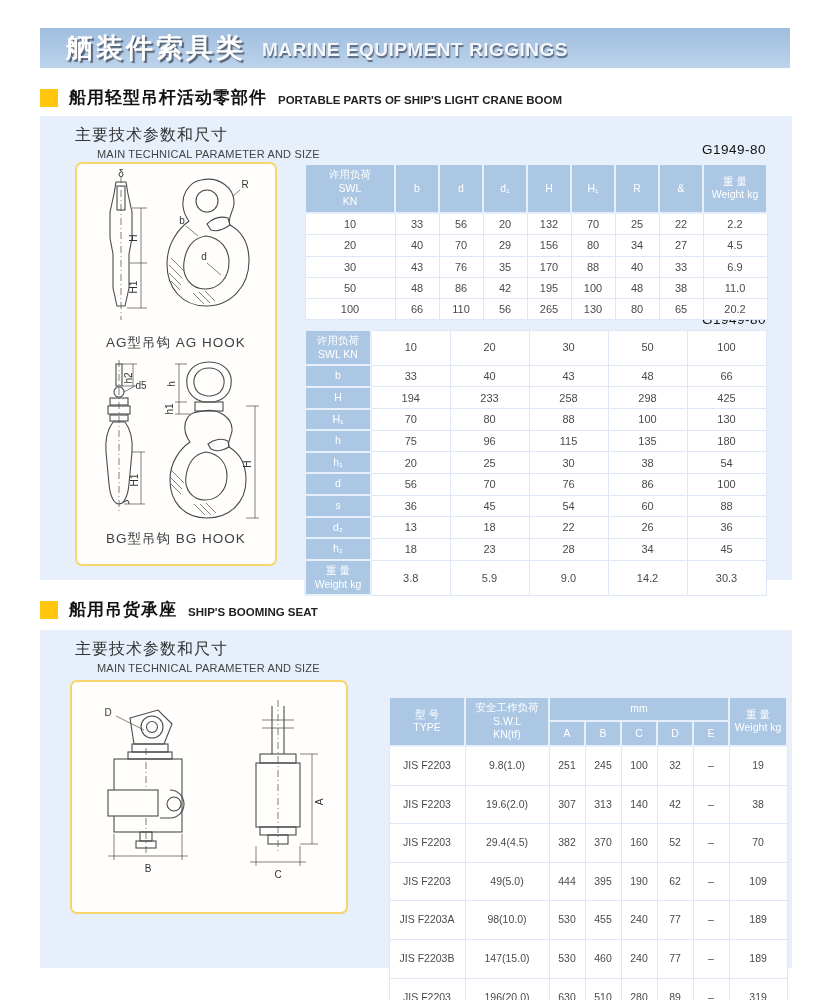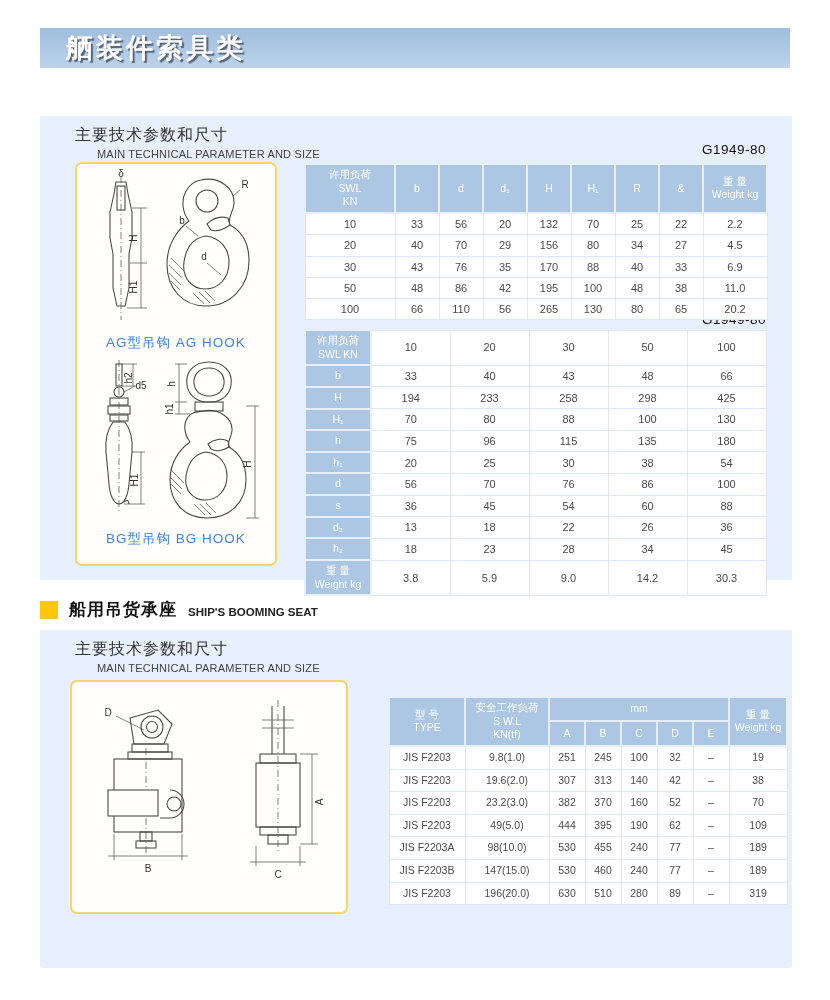--- a/index.html
+++ b/index.html
@@ -32,46 +32,52 @@
 
   .standard{position:absolute;font-size:13.5px;color:#111;letter-spacing:.5px;}
   .std1{right:26px;top:26px;}
   .std2{right:26px;top:196px;}
   .stdj{right:4px;top:47px;margin-top:33px;}
 
   
   .drawbox{position:absolute;background:#fffefc;border:2px solid #f6d569;border-radius:7px;}
   .drawbox1{left:35px;top:46px;width:198px;height:400px;}
   .drawbox2{left:30px;top:50px;width:274px;height:230px;}
-  .caption{position:absolute;width:100%;text-align:center;font-size:13.5px;color:#3b82f6;letter-spacing:1px;}
+  .caption{position:absolute;width:100%;text-align:center;font-size:13.5px;color:#404040;letter-spacing:1px;}
   .cap-ag{top:170px;}
   .cap-bg{top:366px;}
   svg text{font-family:"Liberation Sans","DejaVu Sans",sans-serif;font-size:10px;fill:#333;}
 
   
   table{border-collapse:collapse;table-layout:fixed;position:absolute;}
   th{background:#abc7e3;color:#fff;font-weight:normal;font-size:10.5px;
      border:2px solid #e6effa;white-space:pre-line;line-height:1.3;
      text-align:center;vertical-align:middle;padding:3px 2px;}
   td{background:#fff;color:#4a4a4a;font-size:11px;text-align:center;vertical-align:middle;
      border:1px solid #dde8f4;padding:3px 2px;line-height:1.3;}
   .tbl1{left:264px;top:47px;width:462px;}
   .tbl2{left:264px;top:213px;width:461px;}
   .tbl3{left:348px;top:66px;width:398px;}
-  .tbl3 td{padding:4px 2px;font-size:10.5px;margin-top:12px;}
+  .tbl3 td{padding:12px 2px;font-size:10.5px;margin-top:12px;}
 </style>
 </head>
 <body>
 
 <div class="page">
 
   <div class="banner">
     <span class="banner-zh">舾装件索具类</span>
+    <span class="banner-en">MARINE EQUIPMENT RIGGINGS</span>
   </div>
 
+  <div class="sec-heading" style="top:86px;">
+    <span class="bullet"></span>
+    <span class="sec-zh">船用轻型吊杆活动零部件</span>
+    <span class="sec-en">PORTABLE PARTS OF SHIP'S LIGHT CRANE BOOM</span>
+  </div>
 
   <div class="panel panel1">
     <div class="param">
       <div class="param-zh">主要技术参数和尺寸</div>
       <div class="param-en">MAIN TECHNICAL PARAMETER AND SIZE</div>
     </div>
     <div class="standard std1">G1949-80</div>
     <div class="standard std2">G1949-80</div>
 
     <div class="drawbox drawbox1">
@@ -446,21 +452,21 @@
             <td>19.6(2.0)</td>
             <td>307</td>
             <td>313</td>
             <td>140</td>
             <td>42</td>
             <td>–</td>
             <td>38</td>
           </tr>
           <tr>
             <td>JIS F2203</td>
-            <td>23.2(3.0)</td>
+            <td>29.4(4.5)</td>
             <td>382</td>
             <td>370</td>
             <td>160</td>
             <td>52</td>
             <td>–</td>
             <td>70</td>
           </tr>
           <tr>
             <td>JIS F2203</td>
             <td>49(5.0)</td>

